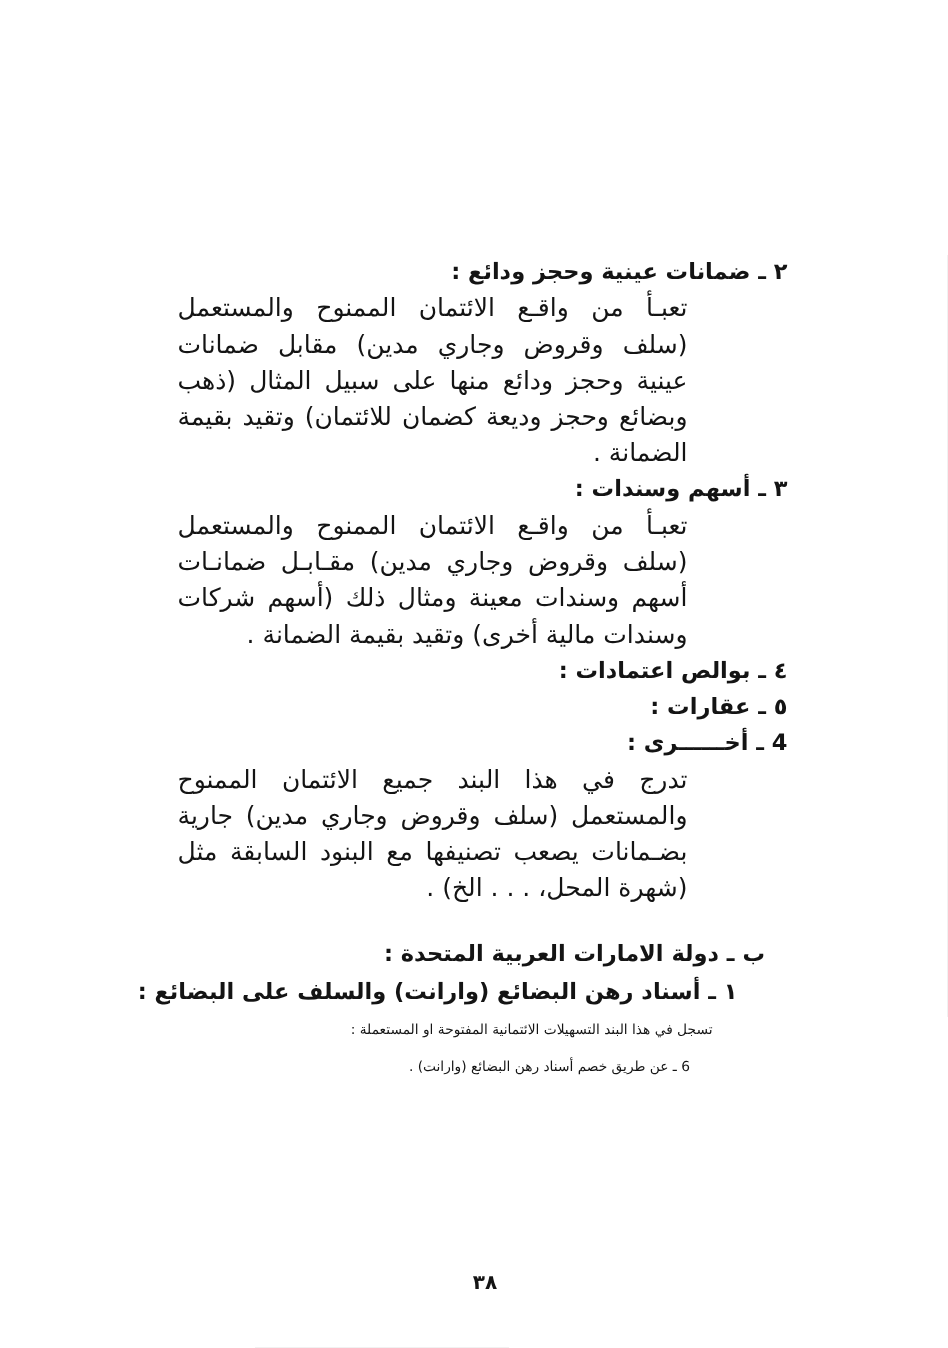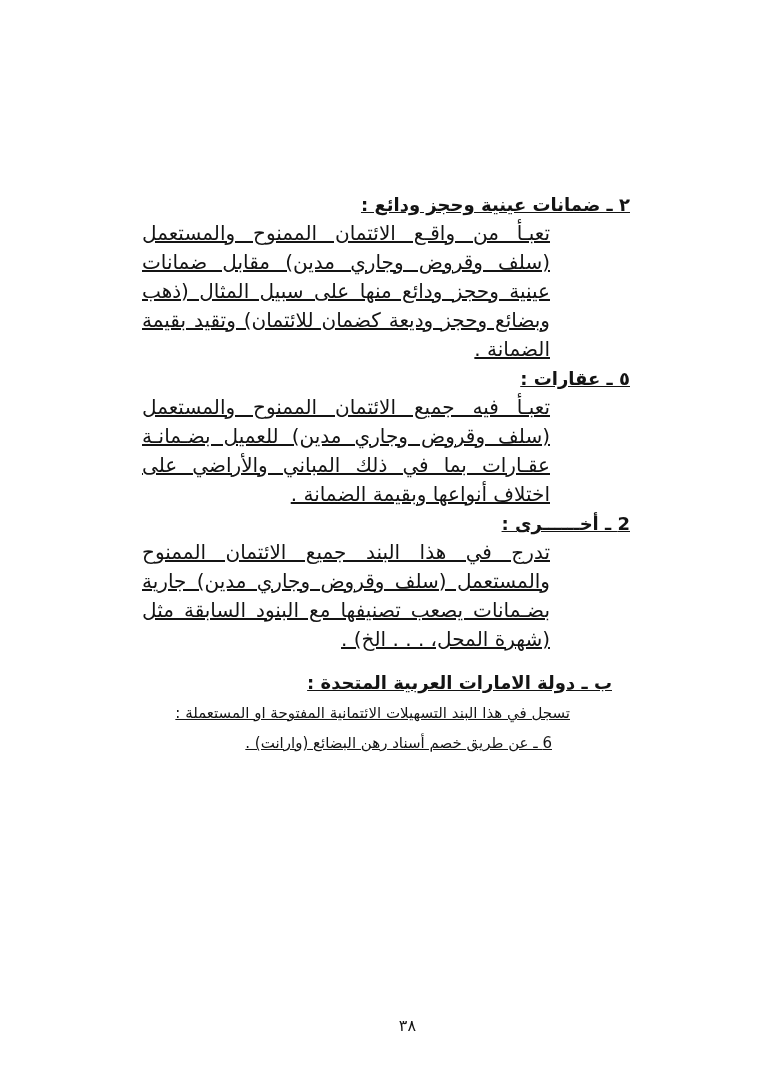--- a/index.html
+++ b/index.html
@@ -8,88 +8,93 @@
     width:758px;height:1078px;
     margin:0 auto;
     background:#ffffff;
     direction:rtl;
     font-family:"DejaVu Sans",sans-serif;
     color:#141414;
     overflow:hidden;
   }
   .content{
     position:absolute;
-    top:190px;
+    top:203px;
     right:128px;
     width:502px;
-    text-decoration:underline;
   }
   .section{margin:0;padding:0;}
   .section-heading{
     margin:0;
     font-size:18px;
     font-weight:bold;
     line-height:29px;
     white-space:nowrap;
   }
   .section-body{
     margin:0 80px 0 14px;
     font-size:20px;
     line-height:29px;
     text-align:justify;
     text-justify:inter-word;
   }
-  .block-b{margin-top:14px;}
+  .block-b{margin-top:24px;}
   .b-line{
     margin:0;
-    font-size:15px;
+    font-size:11px;
     line-height:30px;
     white-space:nowrap;
   }
   .b-head{font-weight:bold;margin-right:18px;font-size:18px;}
   .b-item-head{font-weight:bold;margin-right:40px;font-size:18px;}
   .b-intro{margin-right:60px;}
   .b-item{margin-right:78px;}
   .page-number{
     position:absolute;
     top:1016px;
     left:360px;
     width:56px;
+    text-align:center;
     font-size:16px;
-    font-weight:normal;
+    font-weight:bold;
     letter-spacing:3px;
   }
 </style>
 </head>
 <body>
 
 <div class="page">
   <div class="content">
 
     <div class="section">
       <h3 class="section-heading">٢ ـ ضمانات عينية وحجز ودائع :</h3>
       <p class="section-body">تعبـأ من واقـع الائتمان الممنوح والمستعمل (سلف وقروض وجاري مدين) مقابل ضمانات عينية وحجز ودائع منها على سبيل المثال (ذهب وبضائع وحجز وديعة كضمان للائتمان) وتقيد بقيمة الضمانة .</p>
     </div>
 
+    <div class="section">
+      <h3 class="section-heading">٣ ـ أسهم وسندات :</h3>
+      <p class="section-body">تعبـأ من واقـع الائتمان الممنوح والمستعمل (سلف وقروض وجاري مدين) مقـابـل ضمانـات أسهم وسندات معينة ومثال ذلك (أسهم شركات وسندات مالية أخرى) وتقيد بقيمة الضمانة .</p>
+    </div>
 
     <div class="section">
+      <h3 class="section-heading">٤ ـ بوالص اعتمادات :</h3>
     </div>
 
     <div class="section">
       <h3 class="section-heading">٥ ـ عقارات :</h3>
-      <p class="section-body">تعبـأ فيه جميع الائتمان الممنوح والمستعمل (سلف وقروض وجاري مدين) للعميل بضـمانـة عقـارات بما في ذلك المباني والأراضي على اختلاف أنواعها وبقيمة الضمانة .</p>
     </div>
 
     <div class="section">
-      <h3 class="section-heading">2 ـ أخــــــرى :</h3>
+      <h3 class="section-heading">4 ـ أخــــــرى :</h3>
       <p class="section-body">تدرج في هذا البند جميع الائتمان الممنوح والمستعمل (سلف وقروض وجاري مدين) جارية بضـمانات يصعب تصنيفها مع البنود السابقة مثل (شهرة المحل، . . . الخ) .</p>
     </div>
 
     <div class="block-b">
       <p class="b-line b-head">ب ـ دولة الامارات العربية المتحدة :</p>
+      <p class="b-line b-item-head">١ ـ أسناد رهن البضائع (وارانت) والسلف على البضائع :</p>
       <p class="b-line b-intro">تسجل في هذا البند التسهيلات الائتمانية المفتوحة او المستعملة :</p>
       <p class="b-line b-item">6 ـ عن طريق خصم أسناد رهن البضائع (وارانت) .</p>
     </div>
 
   </div>
 
   <div class="page-number">٣٨</div>
 </div>
 
 </body></html>

